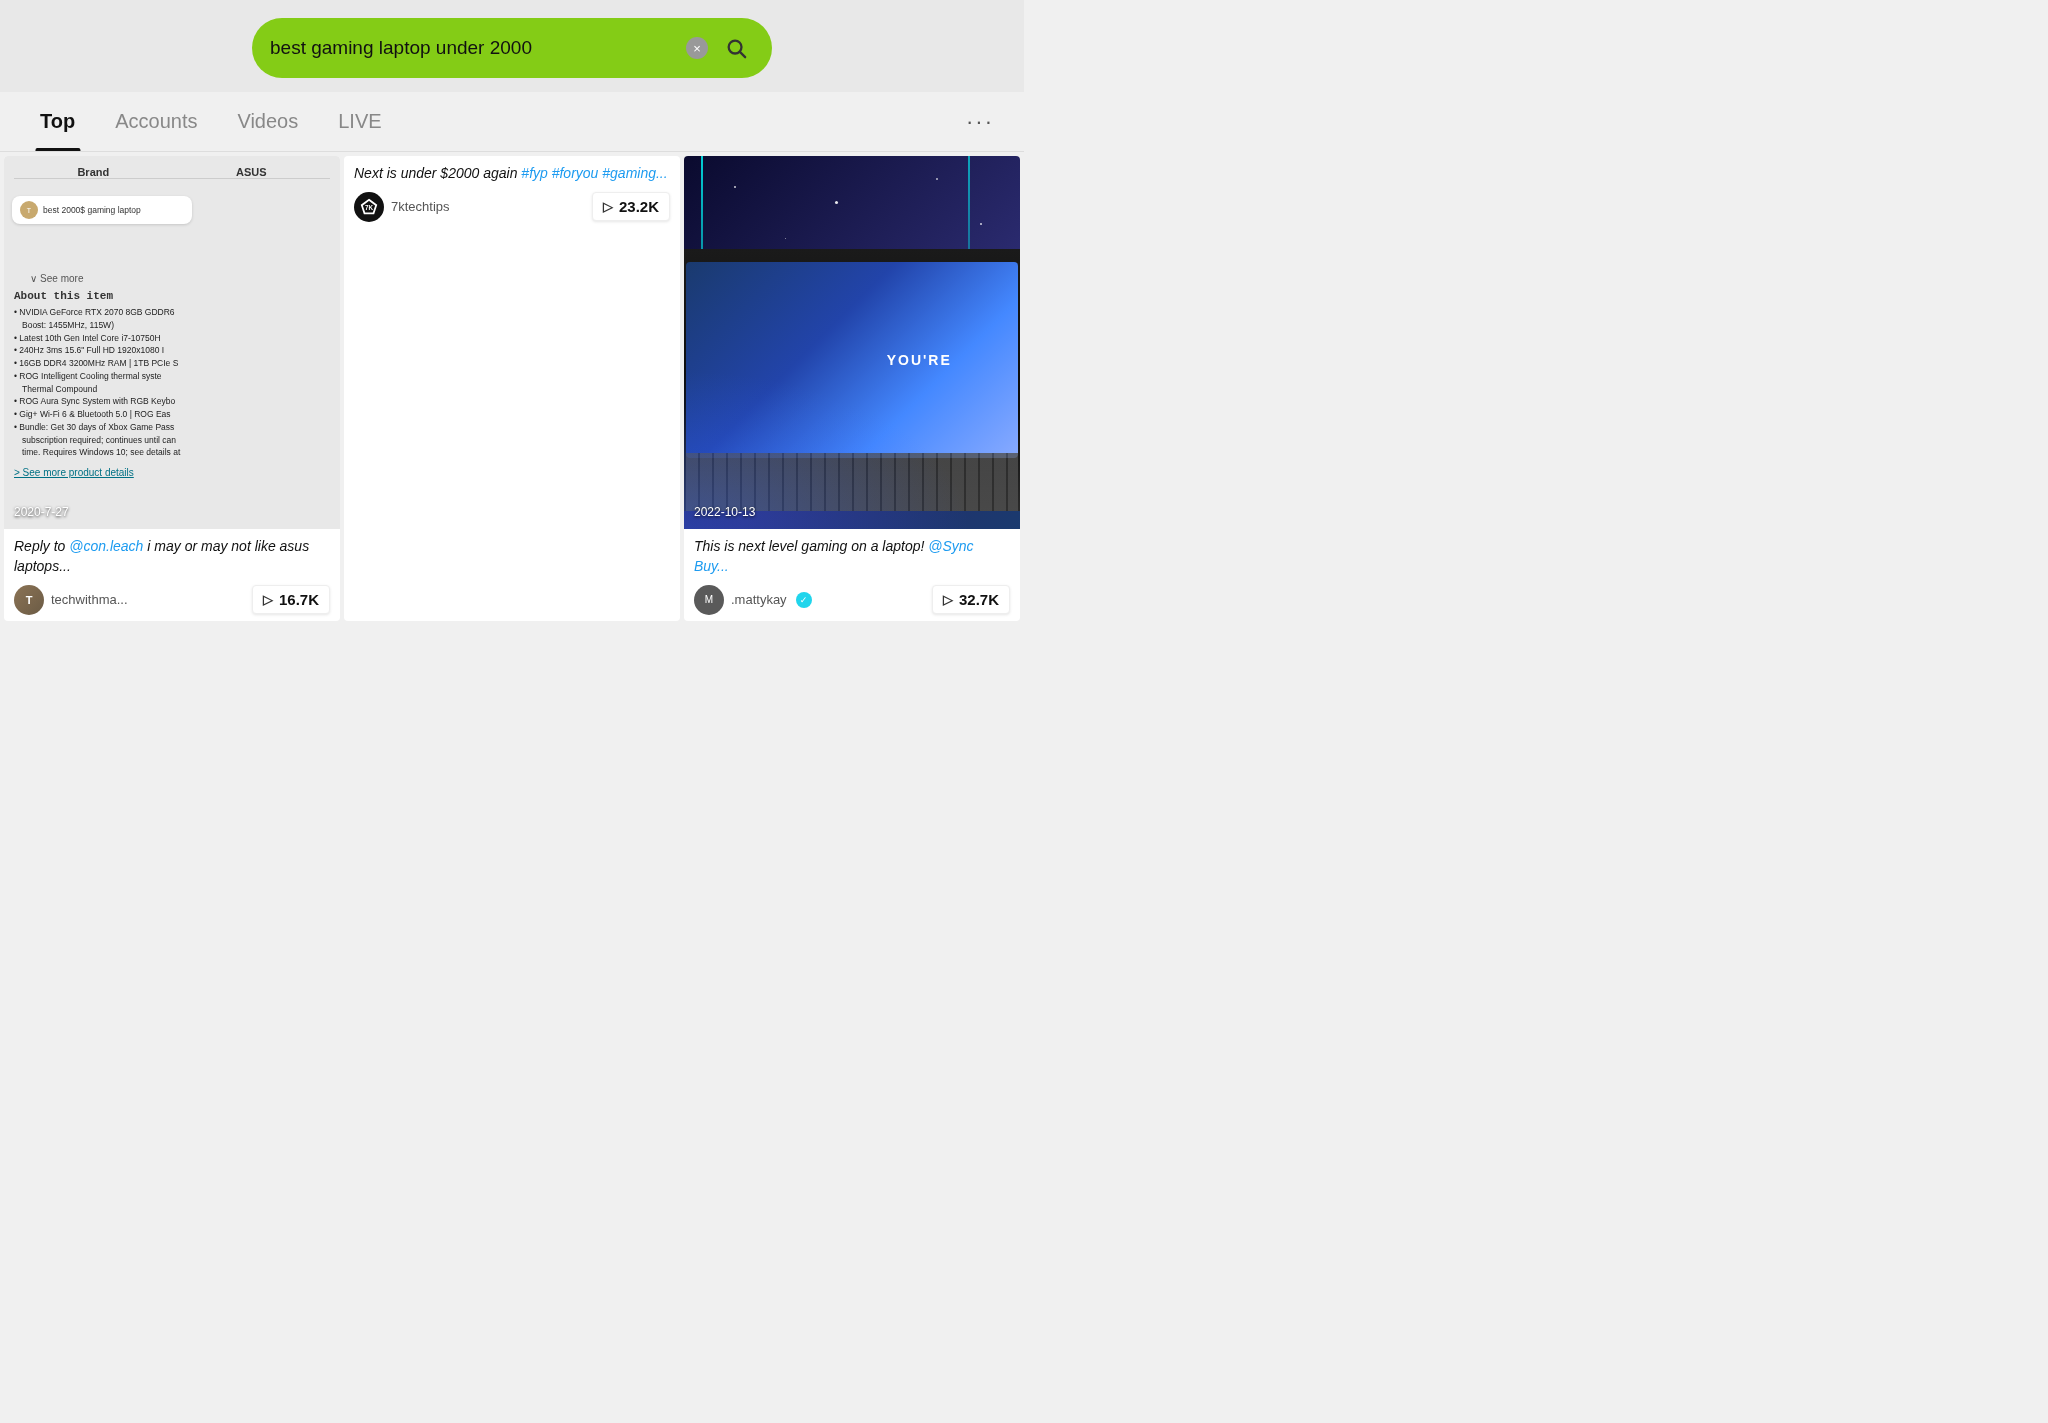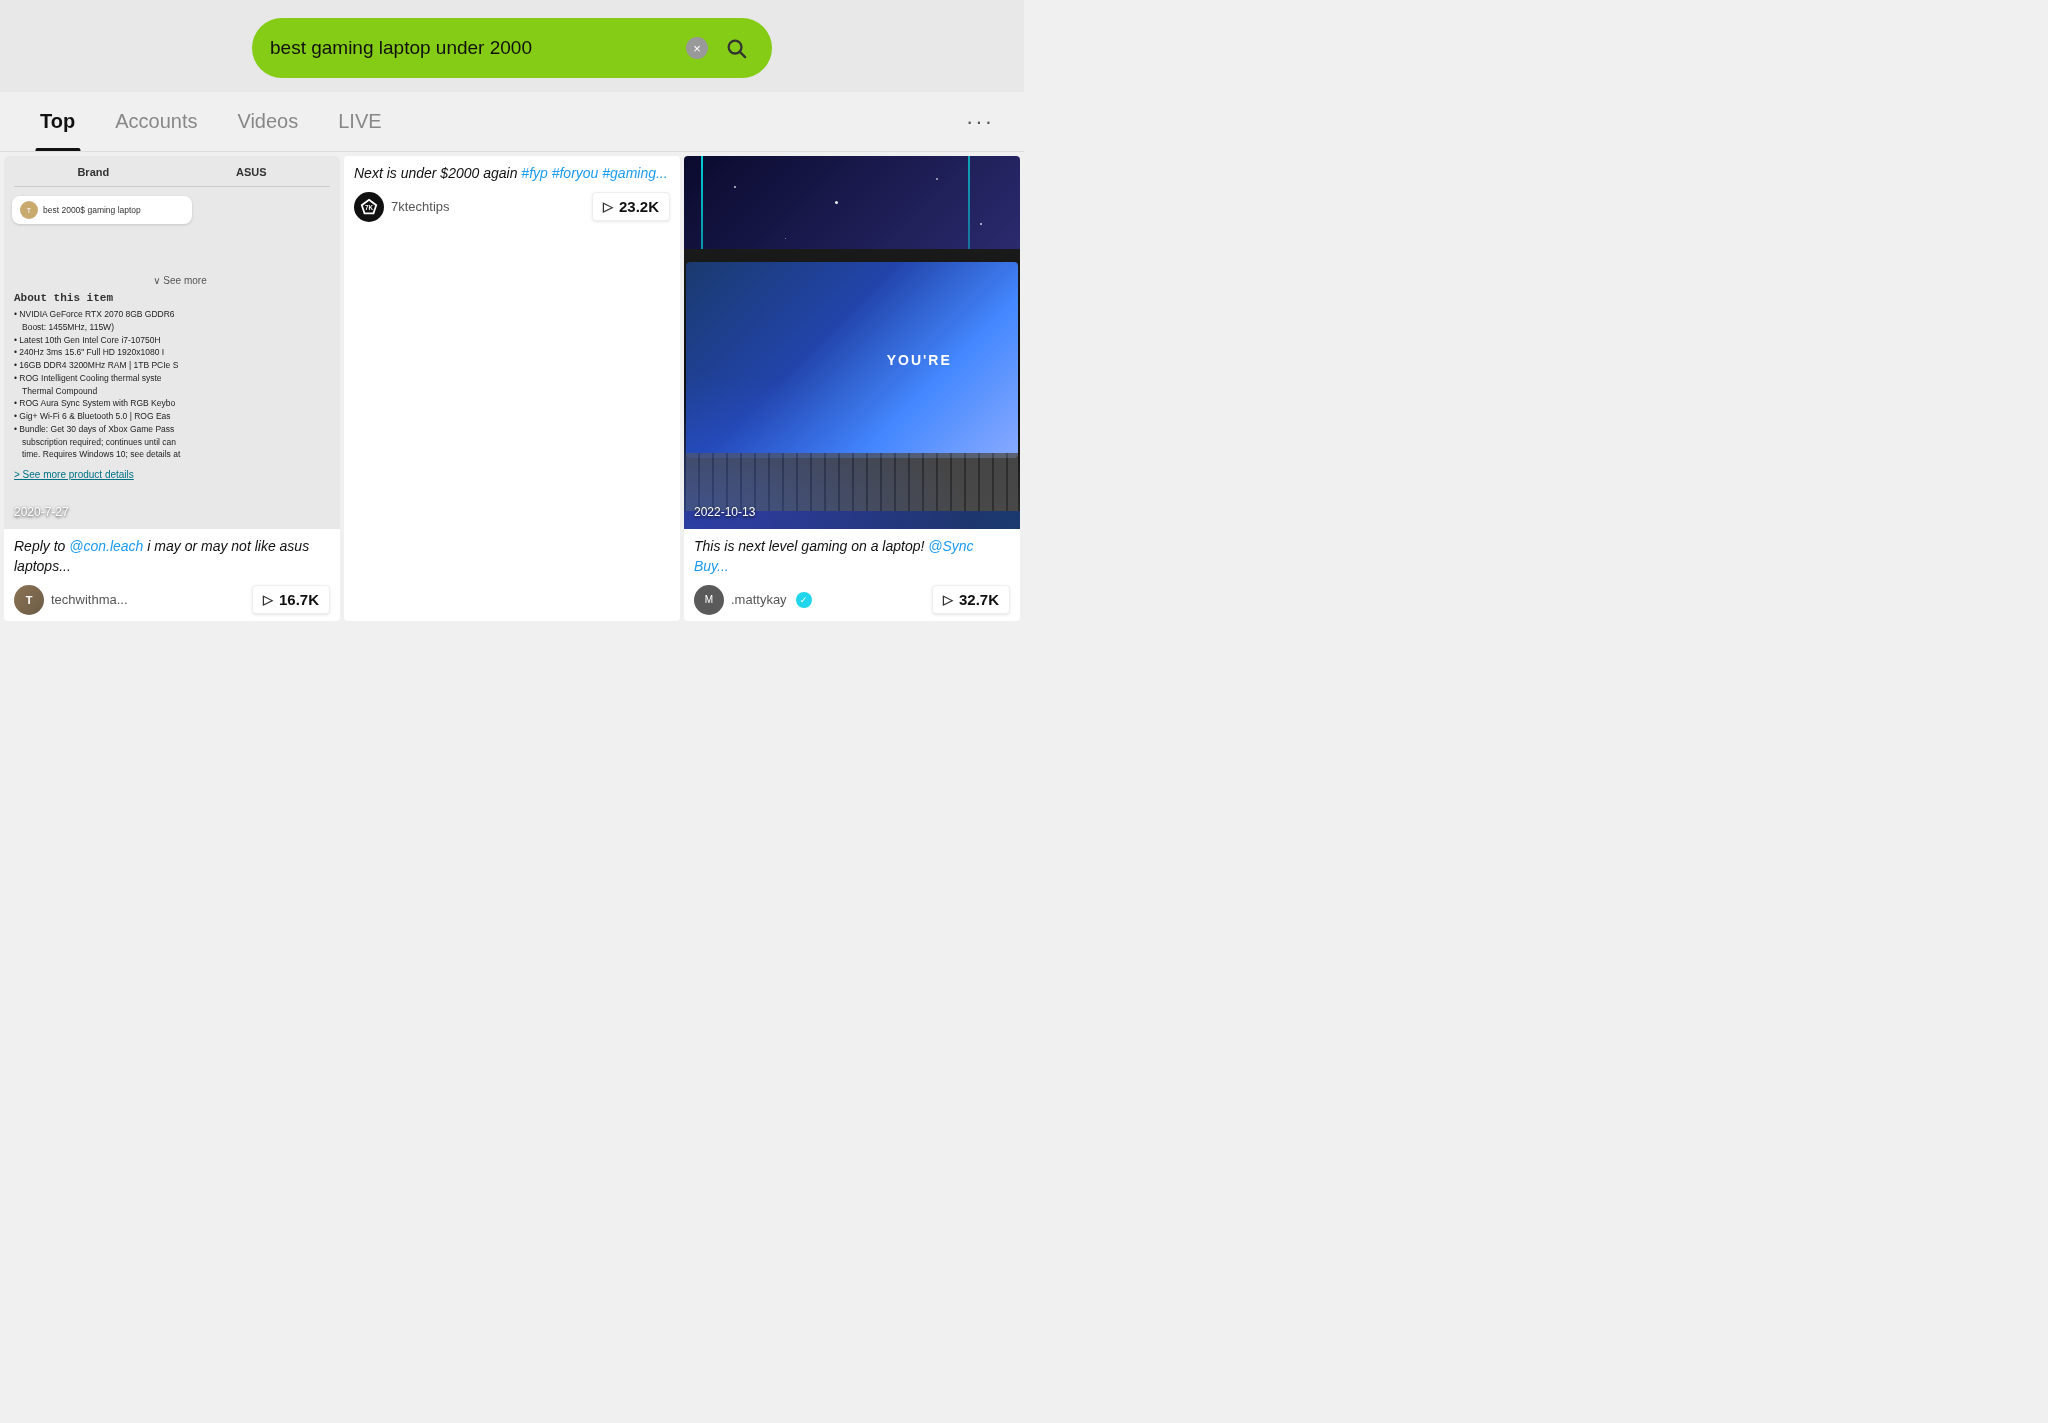--- a/index.html
+++ b/index.html
@@ -131,22 +131,22 @@
       font-size: 9px;
       color: #333;
       position: relative;
     }
     .thumb-1-header {
       display: flex;
       justify-content: space-around;
       font-size: 11px;
       font-weight: 600;
       border-bottom: 1px solid #ccc;
-      padding-bottom: 8px;
-      margin-bottom: 0;
+      padding-bottom: 0;
+      margin-bottom: 6px;
       text-align: center;
     }
     .thumb-1-comment {
       background: white;
       border-radius: 8px;
       padding: 5px 8px;
       font-size: 8.5px;
       display: flex;
       align-items: center;
       gap: 5px;
@@ -166,21 +166,20 @@
       display: flex;
       align-items: center;
       justify-content: center;
       font-size: 7px;
       color: white;
     }
     .see-more {
       font-size: 10px;
       color: #555;
       margin: 50px 0 6px 16px;
-      text-align: center;
     }
     .about-item {
       font-size: 11px;
       font-weight: 700;
       margin-bottom: 4px;
       font-family: Liberation Mono, monospace;
     }
     .spec-list {
       font-size: 8.5px;
       line-height: 1.5;

